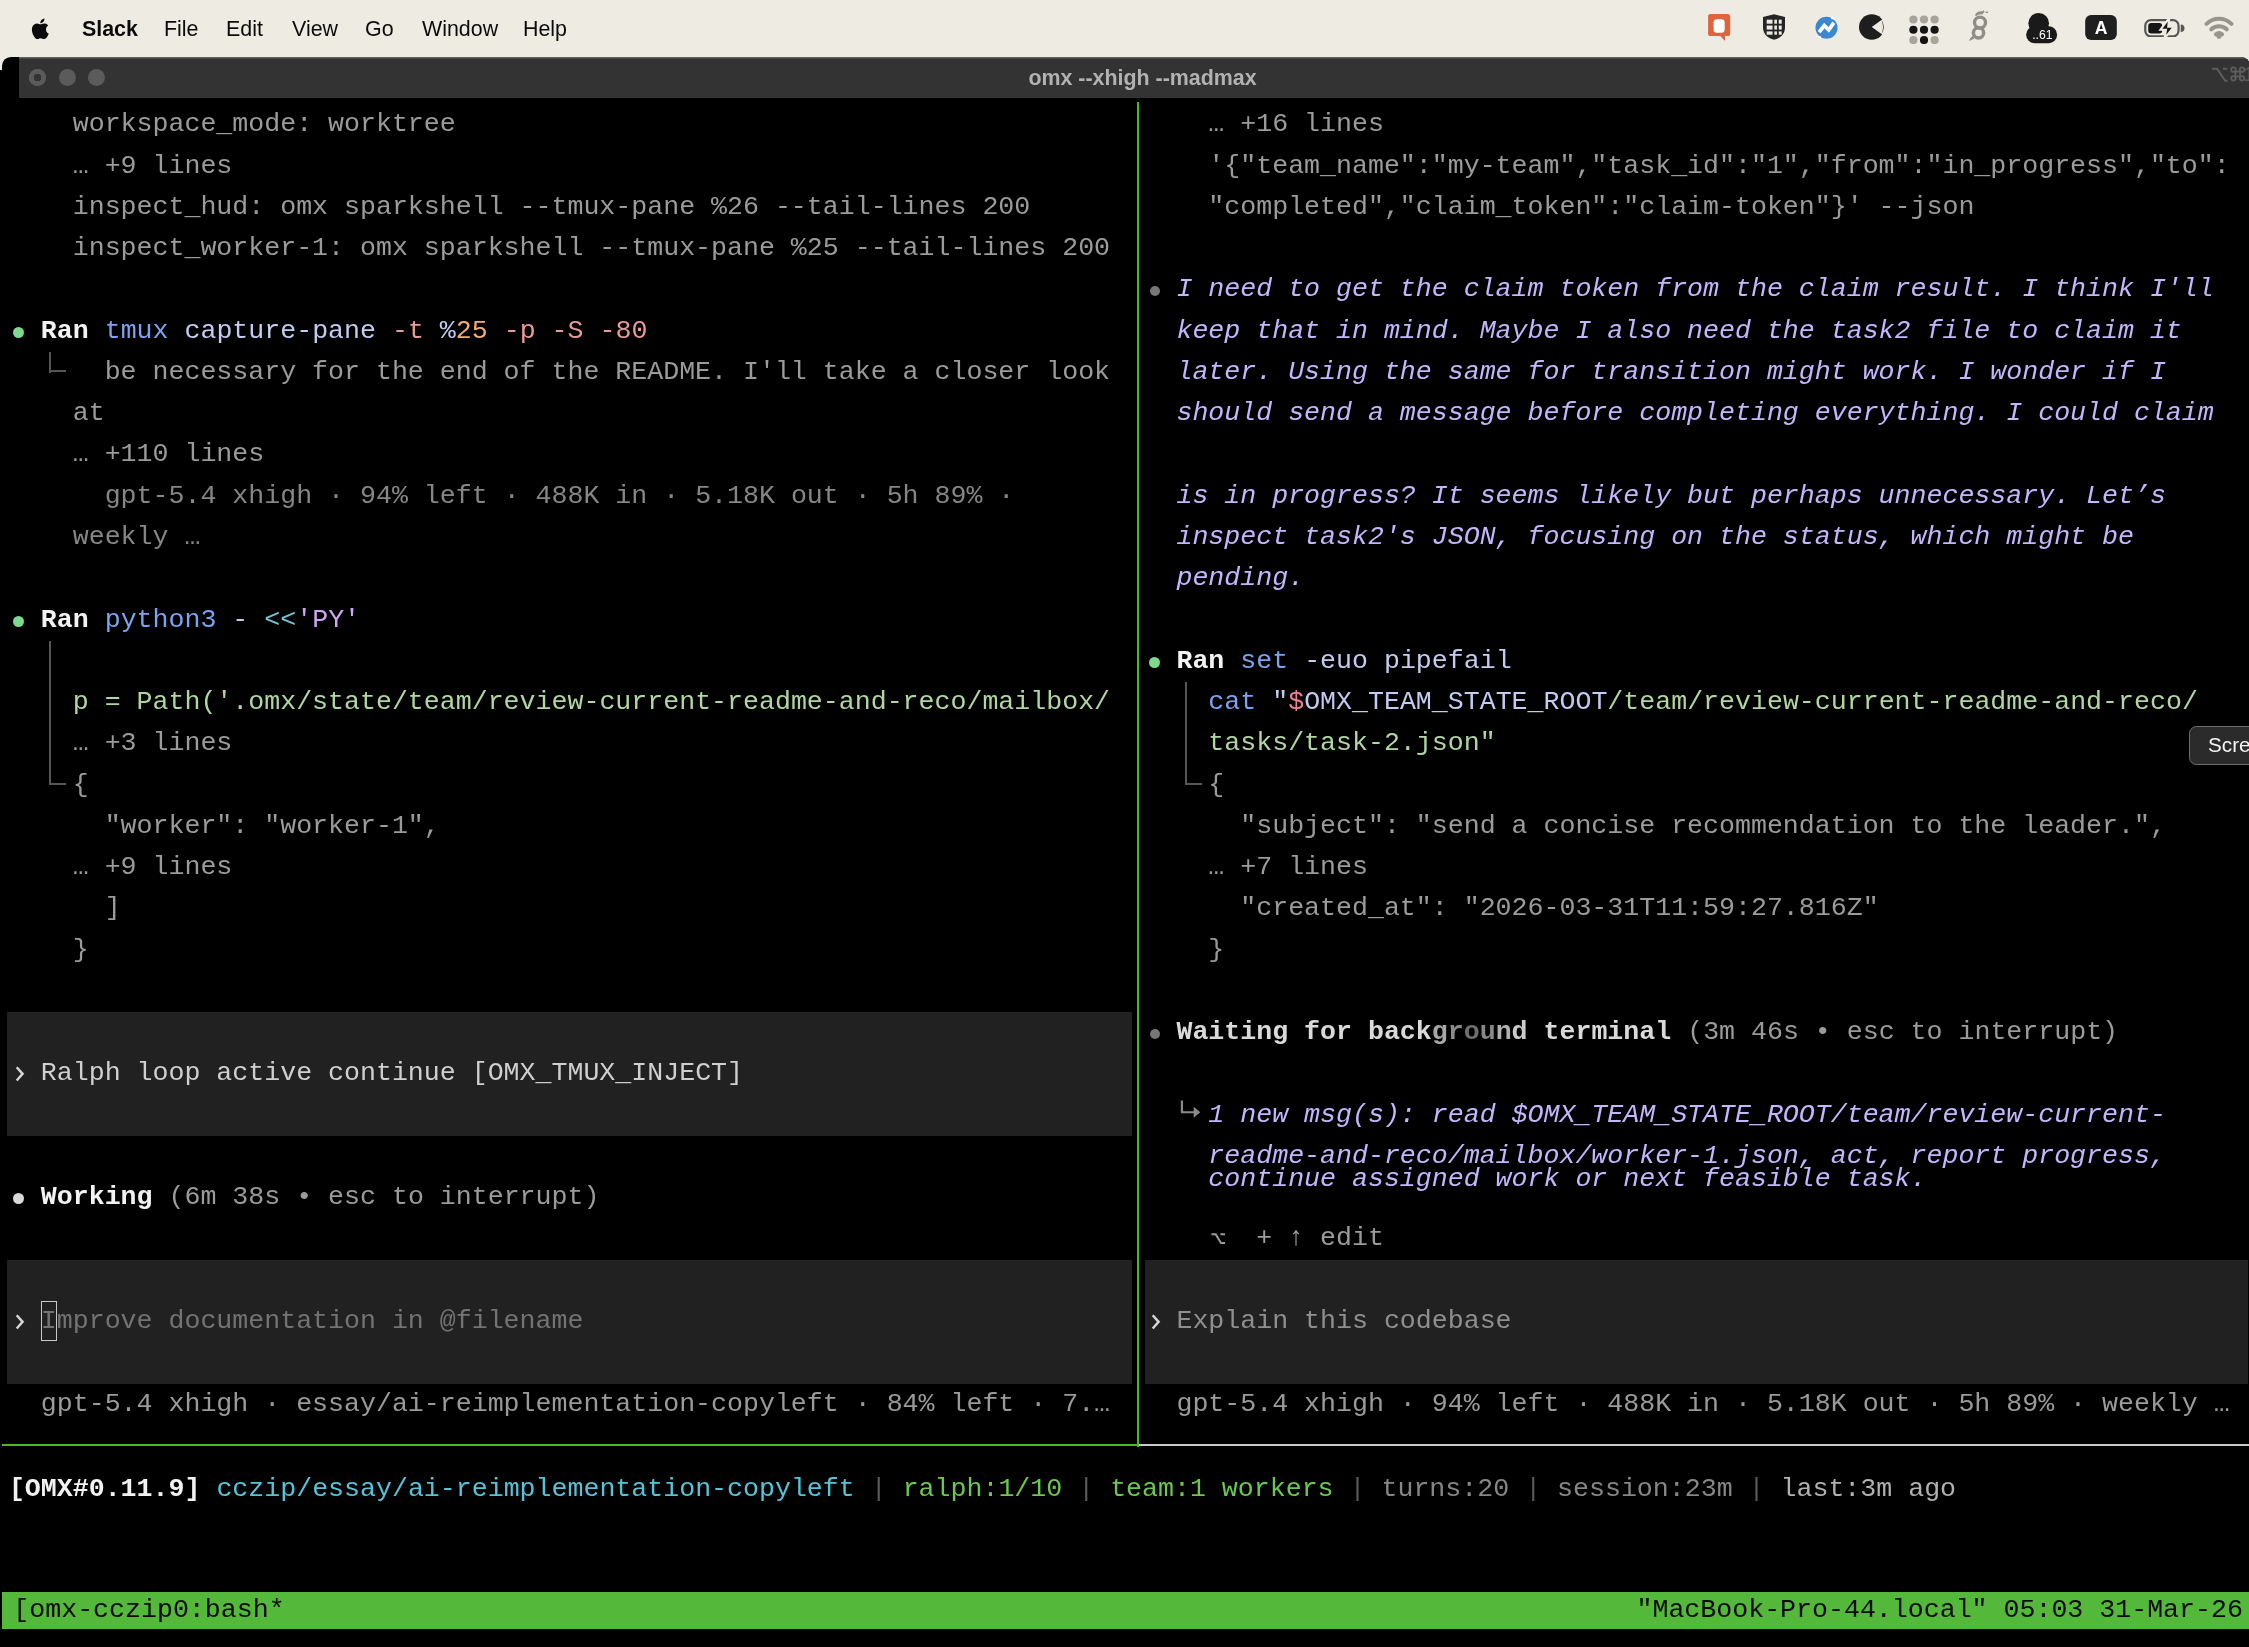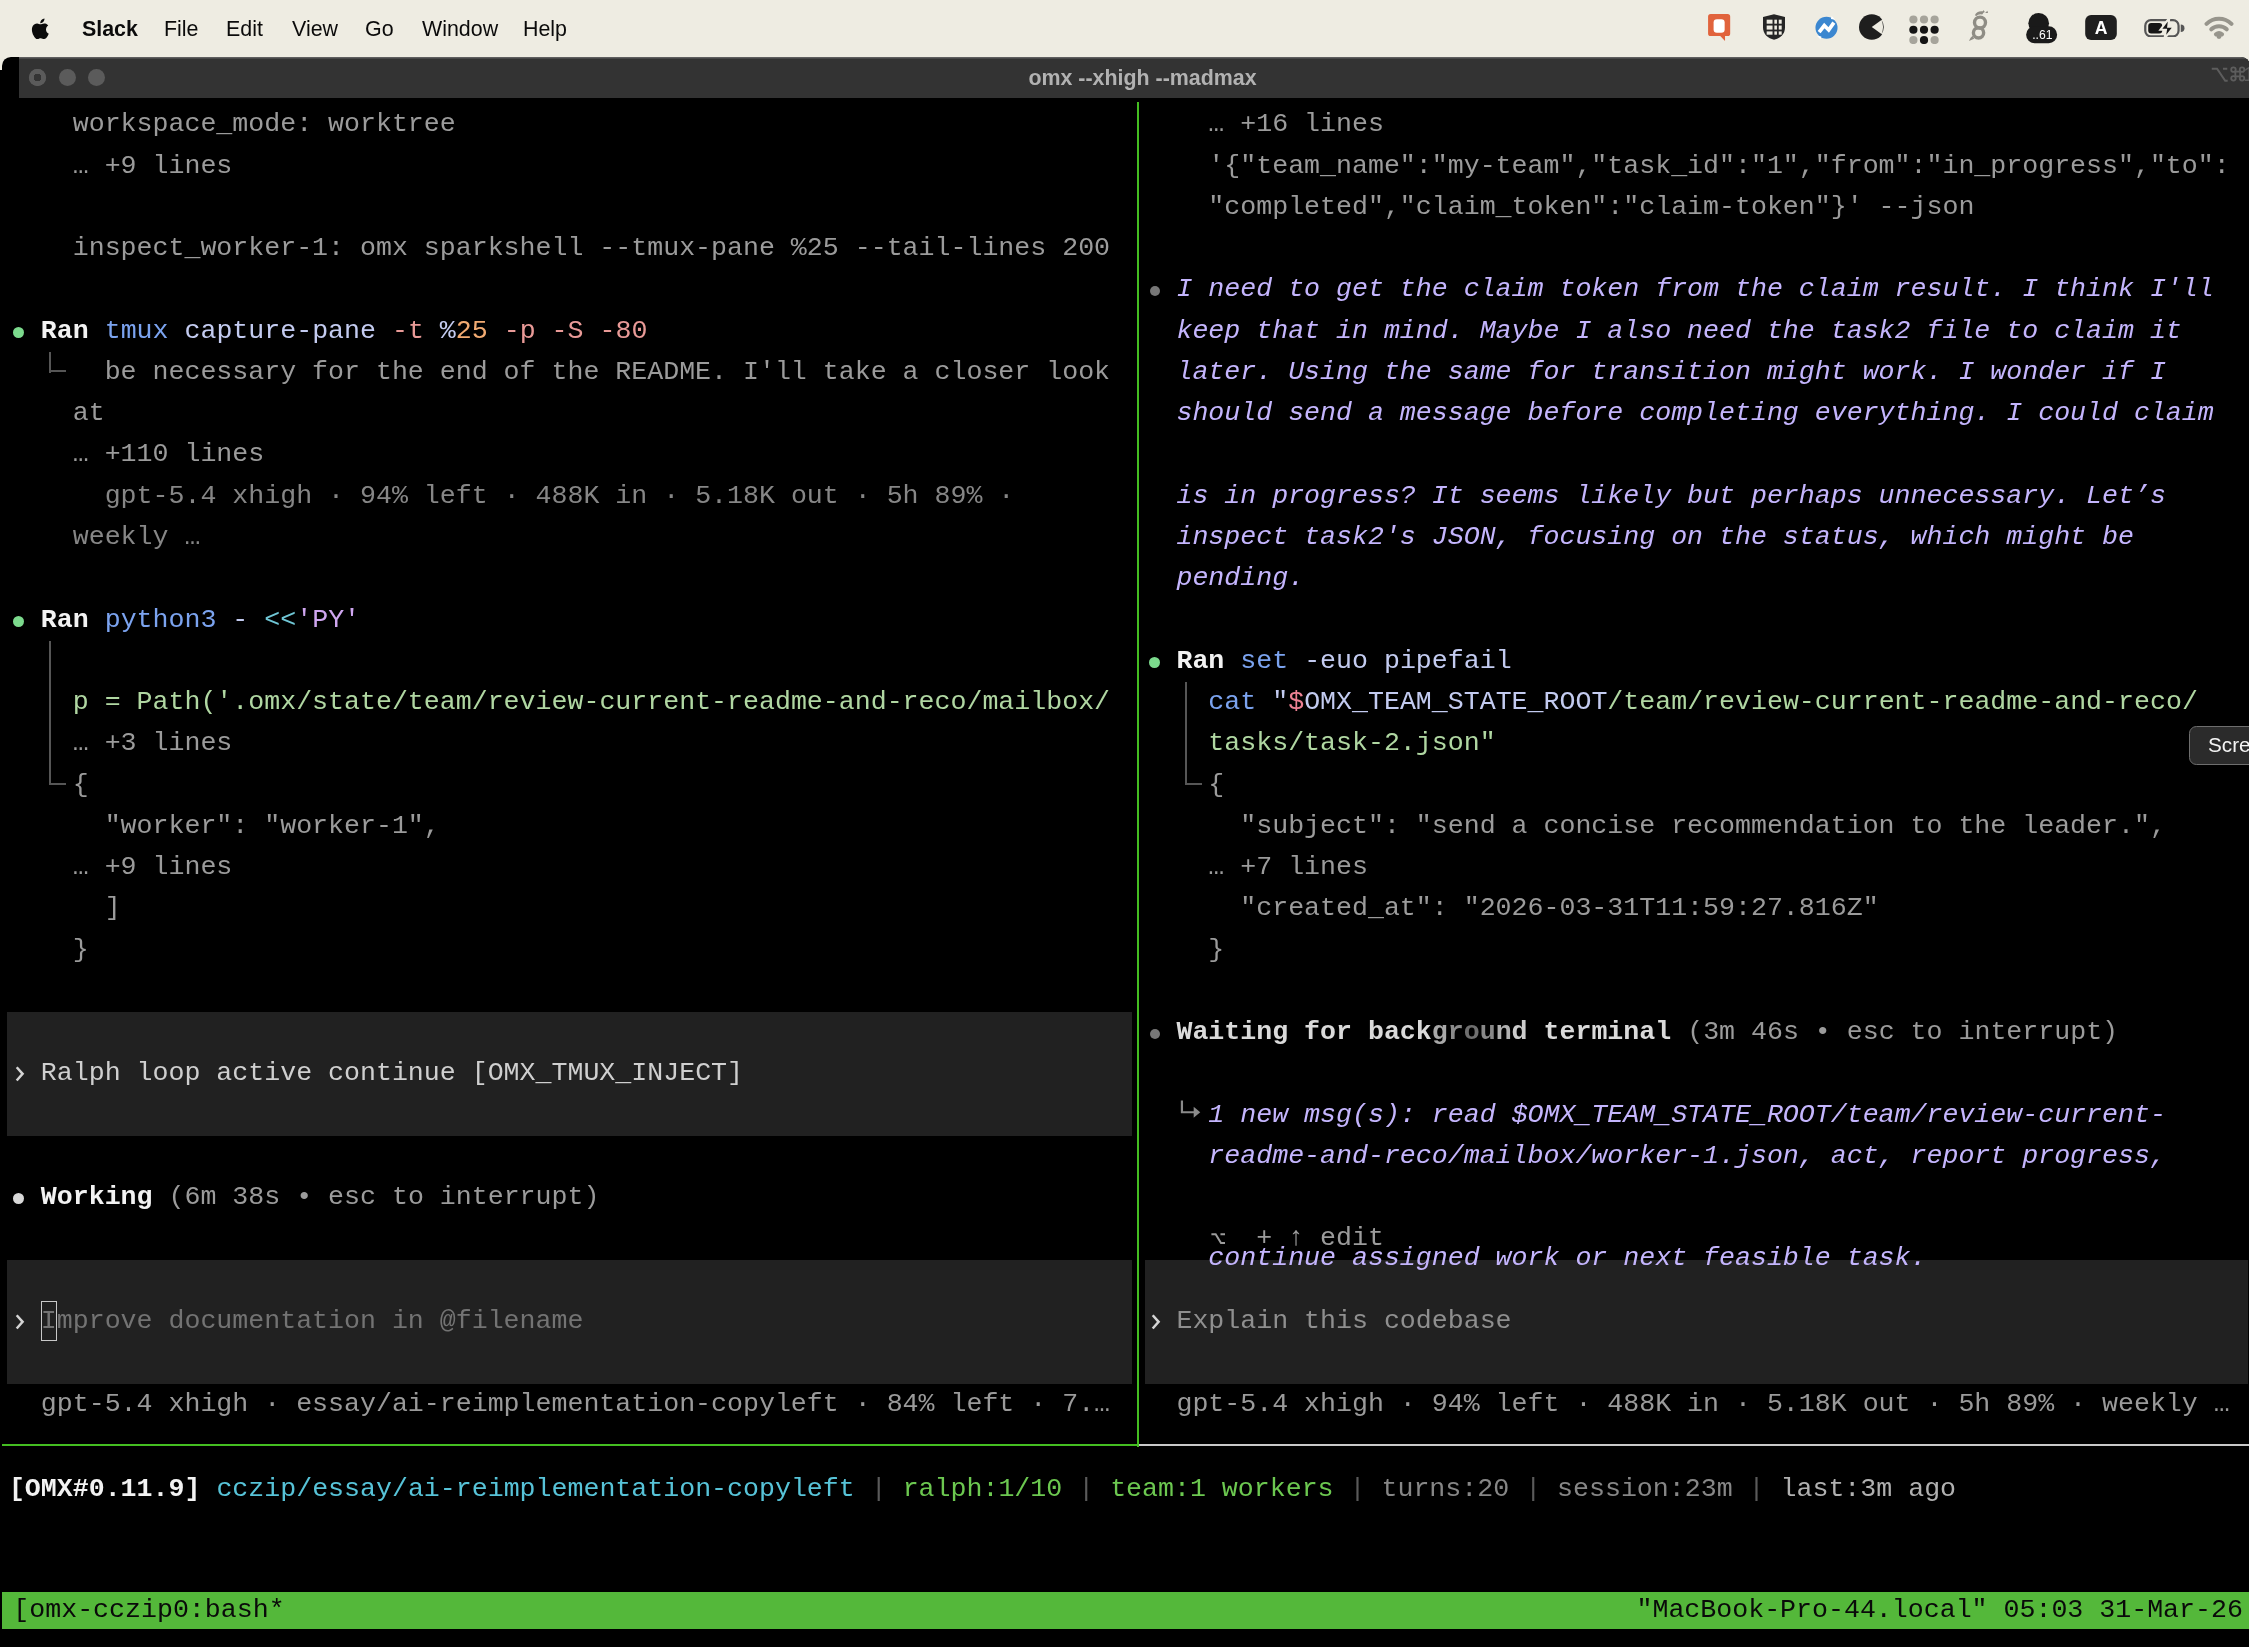--- a/index.html
+++ b/index.html
@@ -184,20 +184,21 @@
     </svg>
 
     <div style="position:absolute;left:2187px;top:628px;width:70px;height:39px;background:#2b2b2b;border:1.5px solid #6e6e6e;border-radius:7.4px;color:#f5f5f5;font-family:'Liberation Sans',sans-serif;font-size:20.7px;line-height:36px;padding-left:18.5px;">Scre</div>
 
     <div style="position:absolute;left:0;top:1494px;width:2248px;height:37px;background:#54b83a;">
       <div style="position:absolute;left:11.8px;top:0;font:26.6px/37px 'Liberation Mono',monospace;color:#0a0a0a;white-space:pre;">[omx-cczip0:bash*</div>
       <div style="position:absolute;right:6.6px;top:0;font:26.6px/37px 'Liberation Mono',monospace;color:#0a0a0a;white-space:pre;">"MacBook-Pro-44.local" 05:03 31-Mar-26</div>
     </div>
 <div class="r" style="left:7.4px;top:6.3px;">    workspace_mode: worktree</div>
 <div class="r" style="left:7.4px;top:48px;">    … +9 lines</div>
+<div class="r" style="left:7.4px;top:89px;">    inspect_hud: omx sparkshell --tmux-pane %26 --tail-lines 200</div>
 <div class="r" style="left:7.4px;top:130px;">    inspect_worker-1: omx sparkshell --tmux-pane %25 --tail-lines 200</div>
 <div class="r" style="left:7.4px;top:213px;">  <span class="wb">Ran</span> <span class="blu">tmux</span> <span class="per">capture-pane</span> <span class="sal">-t</span> <span class="per">%</span><span class="org">25</span> <span class="sal">-p</span> <span class="sal">-S</span> <span class="sal">-80</span></div>
 <div class="r" style="left:7.4px;top:254px;">      be necessary for the end of the README. I'll take a closer look</div>
 <div class="r" style="left:7.4px;top:295px;">    at</div>
 <div class="r" style="left:7.4px;top:336px;">    … +110 lines</div>
 <div class="r" style="left:7.4px;top:378px;">      <span class="dim">gpt-5.4 xhigh · 94% left · 488K in · 5.18K out · 5h 89% ·</span></div>
 <div class="r" style="left:7.4px;top:419px;">    <span class="dim">weekly …</span></div>
 <div class="r" style="left:7.4px;top:502px;">  <span class="wb">Ran</span> <span class="blu">python3</span> <span class="per">-</span> <span class="tea">&lt;&lt;</span><span class="pur">'PY'</span></div>
 <div class="r" style="left:7.4px;top:584px;">    <span class="grn">p = Path('.omx/state/team/review-current-readme-and-reco/mailbox/</span></div>
 <div class="r" style="left:7.4px;top:625px;">    … +3 lines</div>
@@ -224,21 +225,21 @@
 <div class="r" style="left:1143px;top:584px;">    <span class="blu">cat</span> <span class="per">"</span><span style="color:#ed8193">$</span><span class="per">OMX_TEAM_STATE_ROOT</span><span class="grn">/team/review-current-readme-and-reco/</span></div>
 <div class="r" style="left:1143px;top:625px;">    <span class="grn">tasks/task-2.json"</span></div>
 <div class="r" style="left:1143px;top:667px;">    {</div>
 <div class="r" style="left:1143px;top:708px;">      "subject": "send a concise recommendation to the leader.",</div>
 <div class="r" style="left:1143px;top:749px;">    … +7 lines</div>
 <div class="r" style="left:1143px;top:790px;">      "created_at": "2026-03-31T11:59:27.816Z"</div>
 <div class="r" style="left:1143px;top:832px;">    }</div>
 <div class="r" style="left:1143px;top:914px;">  <span class="b"><span style="color:#dadada">Waiting for back</span><span style="color:#a8a8a8">g</span><span style="color:#8a8a8a">r</span><span style="color:#6f6f6f">o</span><span style="color:#888888">u</span><span style="color:#b0b0b0">n</span><span style="color:#cccccc">d</span><span style="color:#dadada"> terminal</span></span> (3m 46s • esc to interrupt)</div>
 <div class="r" style="left:1143px;top:997px;">    <span class="it">1 new msg(s): read $OMX_TEAM_STATE_ROOT/team/review-current-</span></div>
 <div class="r" style="left:1143px;top:1038px;">    <span class="it">readme-and-reco/mailbox/worker-1.json, act, report progress,</span></div>
-<div class="r" style="left:1143px;top:1140px;">    <span class="it">continue assigned work or next feasible task.</span></div>
+<div class="r" style="left:1143px;top:1061px;">    <span class="it">continue assigned work or next feasible task.</span></div>
 <div class="r" style="left:1143px;top:1203px;">  <span style="color:#8f8f8f">Explain this codebase</span></div>
 <div class="r" style="left:1143px;top:1286px;"><span style="color:#9a9a9a">  gpt-5.4 xhigh · 94% left · 488K in · 5.18K out · 5h 89% · weekly …</span></div>
 <div class="r" style="left:7.4px;top:1371px;"><span class="wb">[OMX#0.11.9]</span> <span class="cyn">cczip/essay/ai-reimplementation-copyleft</span> <span class="sep">|</span> <span class="lgn">ralph:1/10</span> <span class="sep">|</span> <span class="lgn">team:1 workers</span> <span class="sep">|</span> <span class="dim">turns:20</span> <span class="sep">|</span> <span class="dim">session:23m</span> <span class="sep">|</span> <span style="color:#b0b0b0">last:3m ago</span></div>
 <div style="position:absolute;left:11.3px;top:229px;width:11px;height:11px;border-radius:50%;background:#7cda8d;"></div>
 <div style="position:absolute;left:11.3px;top:518px;width:11px;height:11px;border-radius:50%;background:#7cda8d;"></div>
 <div style="position:absolute;left:11.3px;top:1095px;width:11px;height:11px;border-radius:50%;background:#d8d8d8;"></div>
 <div style="position:absolute;left:1148px;top:188px;width:10.3px;height:10.3px;border-radius:50%;background:#777777;"></div>
 <div style="position:absolute;left:1147px;top:559px;width:11px;height:11px;border-radius:50%;background:#7cda8d;"></div>
 <div style="position:absolute;left:1148px;top:931px;width:10.3px;height:10.3px;border-radius:50%;background:#777777;"></div>
 <svg style="position:absolute;left:11px;top:967px;" width="13.3" height="17.7" viewBox="0 0 18 24">

